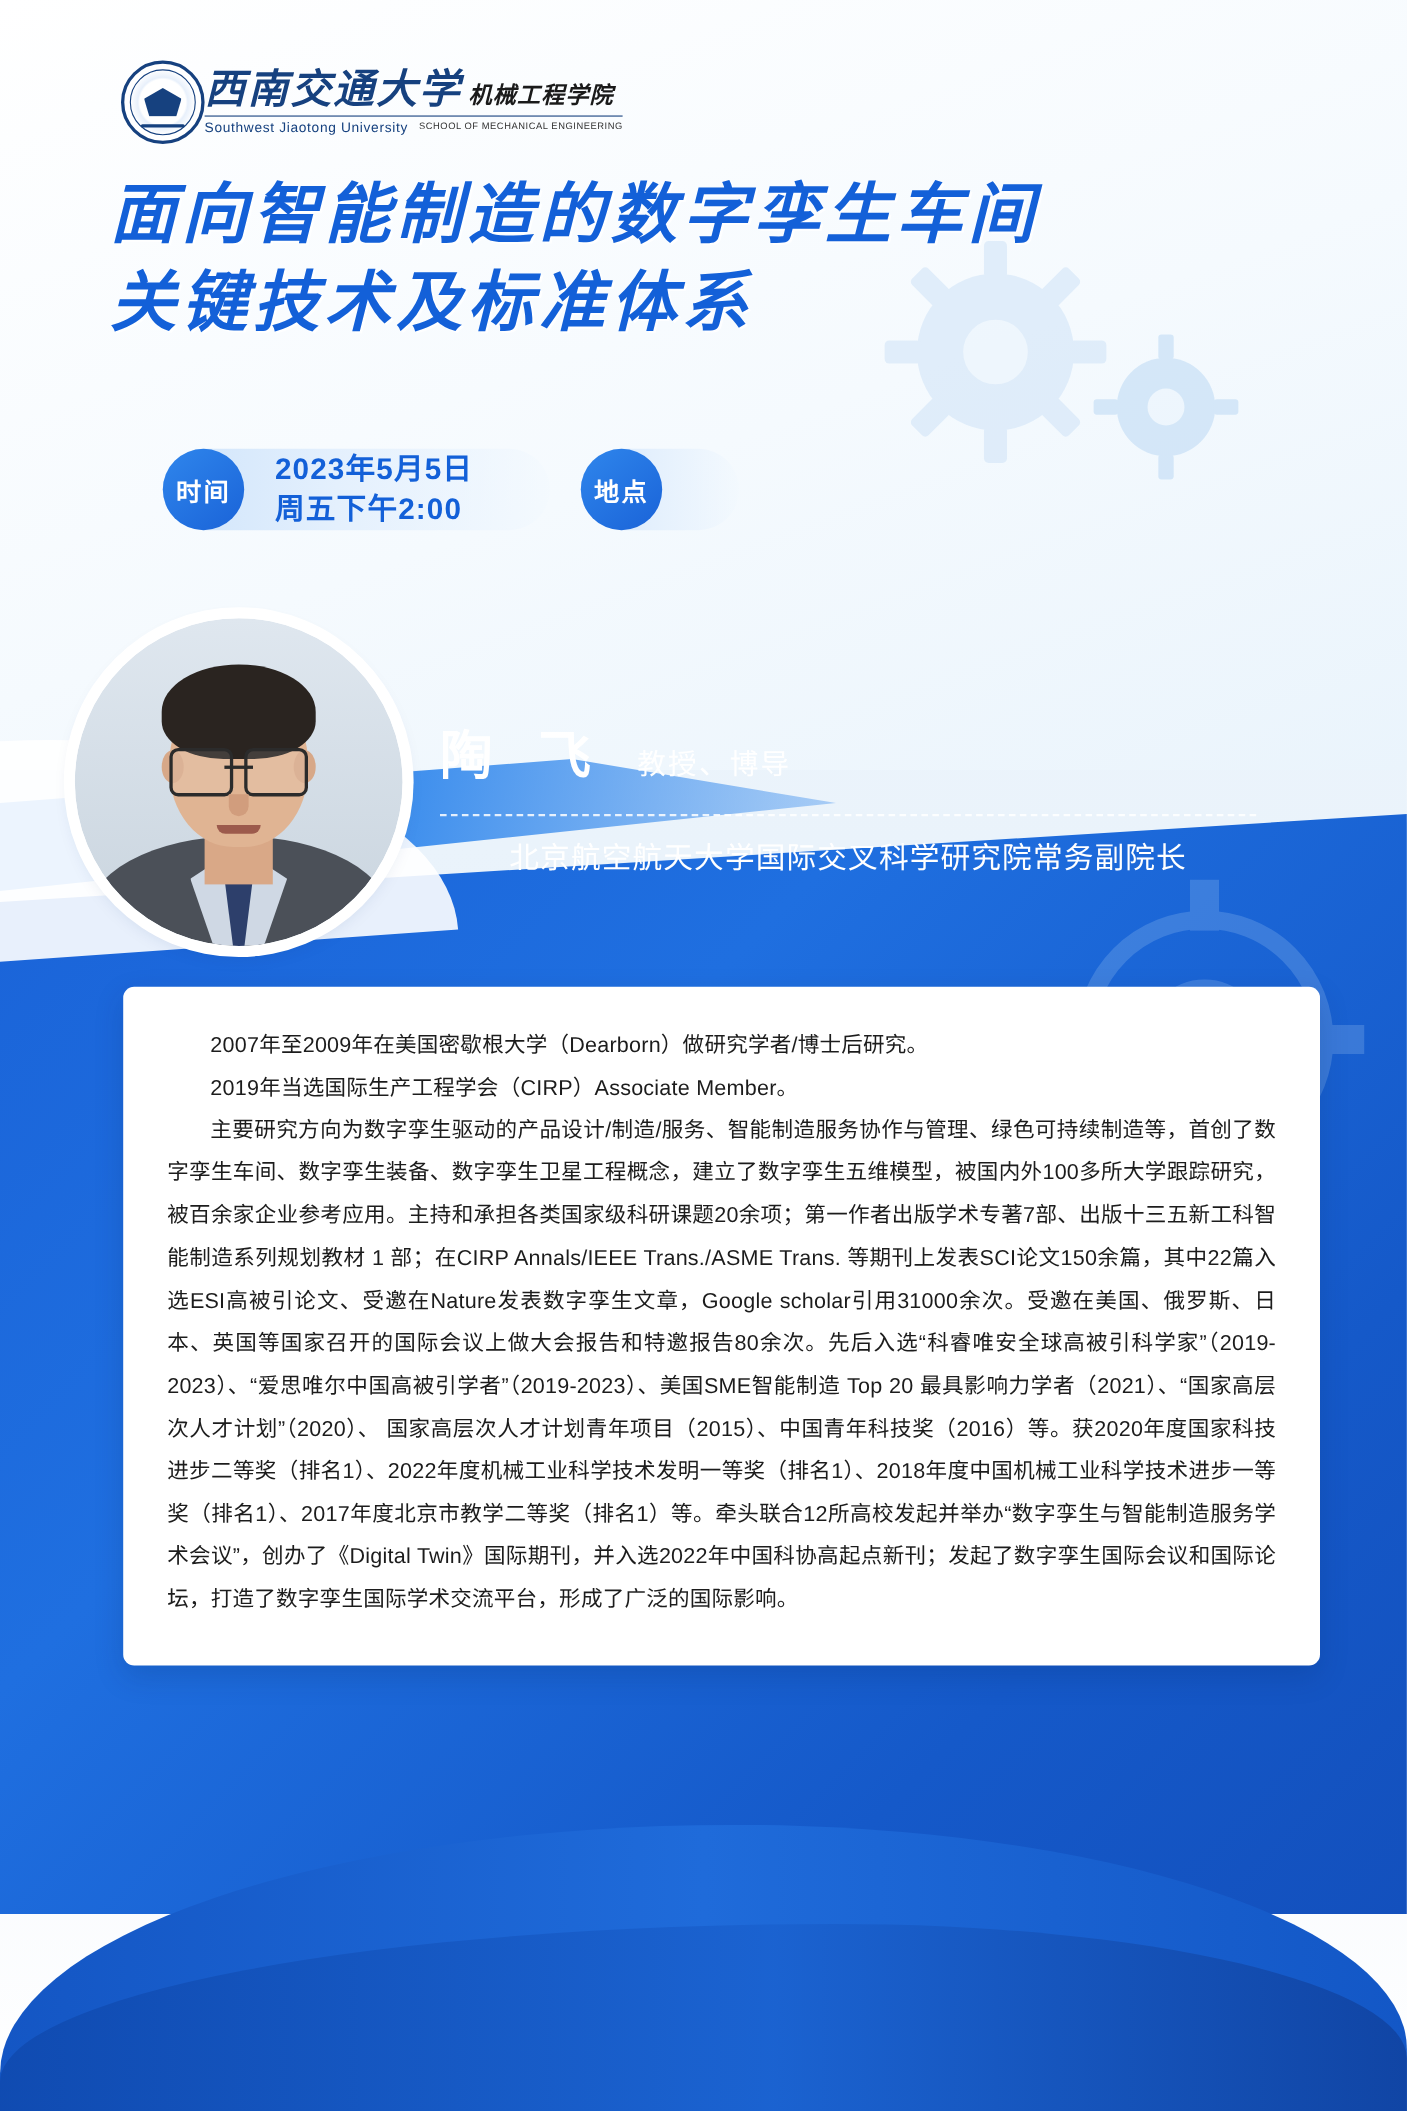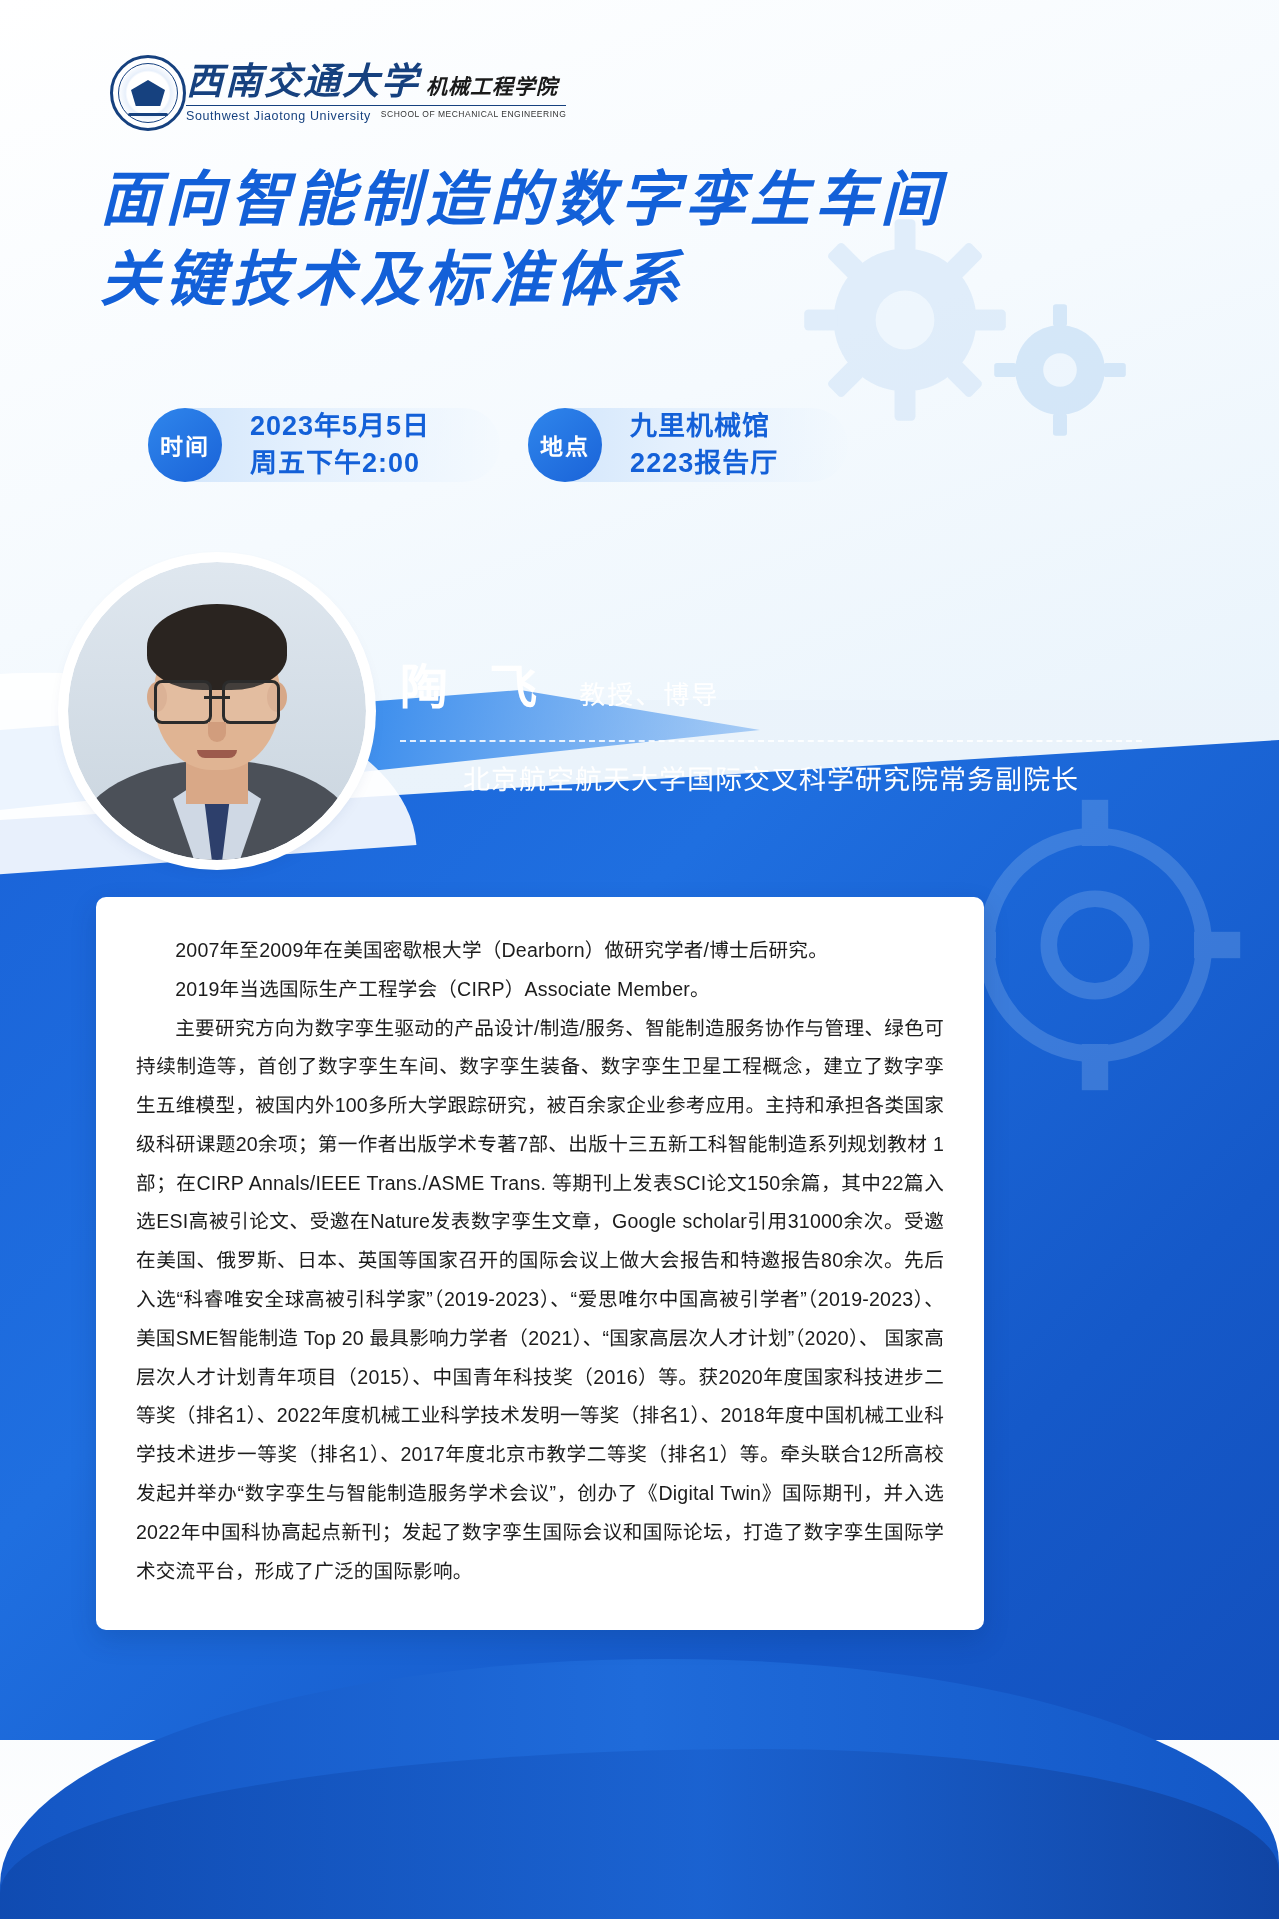--- a/index.html
+++ b/index.html
@@ -175,21 +175,21 @@
   }
 
   
   .title-wrap {
     position: absolute;
     left: 100px;
     top: 160px;
     width: 1080px;
   }
   .title-line {
-    font-family: Liberation Serif, serif;
+    font-family: Liberation Mono, monospace;
     font-size: 60px;
     font-weight: bold;
     font-style: italic;
     color: #1360d8;
     letter-spacing: 5px;
     line-height: 1.34;
     text-shadow: 2px 2px 0 rgba(255,255,255,0.8);
   }
 
   
@@ -393,23 +393,23 @@
     font-size: 27px;
     color: #ffffff;
     letter-spacing: 1px;
     text-align: center;
     width: 742px;
   }
 
   
   .bio-card {
     position: absolute;
-    left: 96px;
+    left: 112px;
     top: 897px;
-    width: 888px;
+    width: 1088px;
     box-sizing: border-box;
     padding: 34px 40px 40px 40px;
     background: #ffffff;
     border-radius: 10px;
     box-shadow: 0 10px 26px rgba(8,40,95,0.18);
   }
   .bio-p {
     font-size: 19.6px;
     line-height: 1.98;
     color: #1c1c1c;
@@ -501,24 +501,20 @@
   <div class="info-row">
     <div class="pill">
       <div class="pill-badge">时间</div>
       <div class="pill-text">
         <div>2023年5月5日</div>
         <div>周五下午2:00</div>
       </div>
     </div>
     <div class="pill">
       <div class="pill-badge">地点</div>
-      <div class="pill-text">
-        <div>九里机械馆</div>
-        <div>2223报告厅</div>
-      </div>
     </div>
   </div>
 
   <div class="photo-frame">
     <div class="photo-inner">
       <div class="p-body"></div>
       <div class="p-shirt"></div>
       <div class="p-tie"></div>
       <div class="p-neck"></div>
       <div class="p-head"></div>

